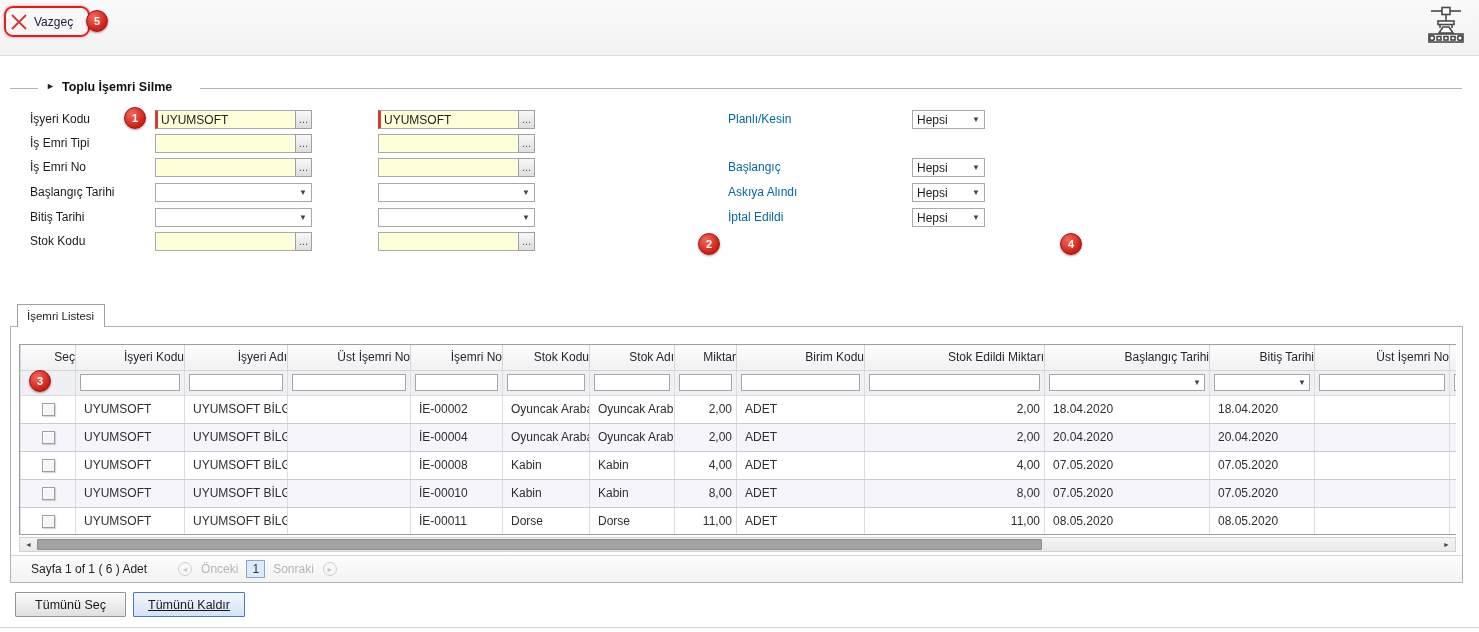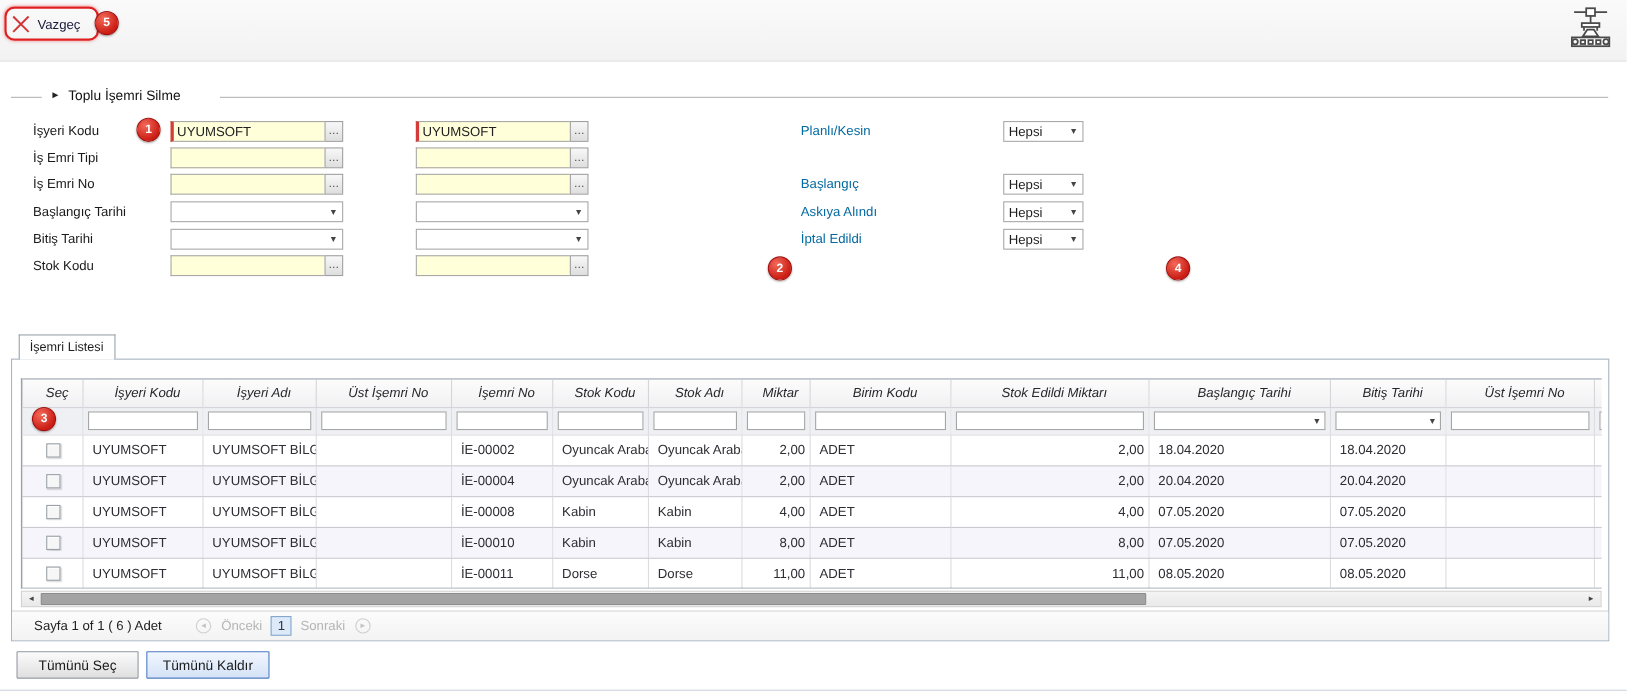--- a/index.html
+++ b/index.html
@@ -16,21 +16,21 @@
              gap:5px; background:transparent; border:none; cursor:pointer; font-size:12px; color:#1a1a3a;
              font-family:inherit; }
   .page-title { position:absolute; right:69px; top:11px; font-size:21px; color:#7b8794; }
   .machine-icon { position:absolute; right:12px; top:5px; }
 
   
   .sec-hdr { position:absolute; left:0; top:80px; width:1479px; height:16px; }
   .sec-line-l { position:absolute; left:10px; top:8px; width:28px; border-top:1px solid #b4b4b4; }
   .sec-line-r { position:absolute; left:200px; right:17px; top:8px; border-top:1px solid #b4b4b4; }
   .sec-arrow { position:absolute; left:46px; top:1px; font-size:9px; color:#222; }
-  .sec-title { position:absolute; left:62px; top:0; font-weight:normal; font-size:12.5px; color:#111; }
+  .sec-title { position:absolute; left:62px; top:0; font-weight:bold; font-size:12.5px; color:#111; }
   .flabel { position:absolute; left:30px; line-height:19px; color:#1a1a1a; }
   .rlabel { position:absolute; left:728px; line-height:19px; color:#0369a1; }
   .lookup { position:absolute; width:157px; height:19px; display:flex; }
   .lookup input { flex:1; min-width:0; height:19px; border:1px solid #a9a9a9; border-right:none;
                   background:#ffffd9; padding:0 3px; font-size:12px; font-family:inherit; color:#222; outline:none; }
   .lookup input.req { border-left:3px solid #d43c3c; }
   .dots-btn { width:17px; height:19px; border:1px solid #a0a0a0; background:linear-gradient(#f8f8f8,#dedede);
               font-size:10px; line-height:9px; color:#444; cursor:pointer; padding:0; }
   .ddate, .dsel { position:absolute; height:19px; border:1px solid #a9a9a9; background:#fff;
               display:flex; align-items:center; justify-content:space-between; padding:0 4px; cursor:pointer; }
@@ -57,22 +57,22 @@
   .panel { position:absolute; left:10px; top:326px; width:1453px; height:257px;
            border:1px solid #a9b5c2; background:#fff; }
   .grid-clip { position:absolute; left:8px; top:17px; width:1437px; height:191px; overflow:hidden;
            border:1px solid #98a1ab; border-right:none; }
   table.grid { table-layout:fixed; width:1489px; border-collapse:collapse; font-size:12px; color:#2d2d33; }
   .grid col.c0{width:55px}.grid col.c1{width:109px}.grid col.c2{width:103px}.grid col.c3{width:123px}
   .grid col.c4{width:92px}.grid col.c5{width:87px}.grid col.c6{width:85px}.grid col.c7{width:62px}
   .grid col.c8{width:128px}.grid col.c9{width:180px}.grid col.c10{width:165px}.grid col.c11{width:105px}
   .grid col.c12{width:135px}.grid col.c13{width:60px}
   .grid th { height:25px; background:linear-gradient(#fcfcfc,#f1f1f3); border:1px solid #d4d4d9;
-             border-top:none; font-weight:normal; text-align:center; padding:0 0 0 8px; white-space:nowrap;
-             overflow:hidden; color:#26262c; cursor:pointer;font-style:italic; }
+             border-top:none; font-weight:normal; text-align:right; padding:0 0 0 8px; white-space:nowrap;
+             overflow:hidden; color:#26262c; cursor:pointer; }
   .grid td { border:1px solid #dcdce1; padding:0 4px 0 8px; white-space:nowrap; overflow:hidden; height:28px; }
   .grid tr.filter td { height:25px; background:#eef0f4; padding:0 4px; }
   .grid tr.filter input { width:100%; height:17px; border:1px solid #a6a6a6; background:#fff;
              font-size:11px; font-family:inherit; padding:0 3px; outline:none; }
   .fdate { width:100%; height:17px; border:1px solid #a6a6a6; background:#fff; display:flex;
              align-items:center; justify-content:flex-end; padding:0 3px; cursor:pointer; }
   .grid tbody tr { background:#fff; }
   .grid tbody tr.alt { background:#f6f5fb; }
   .grid tbody td { border-bottom:1px solid #c9c9cf; }
   .num { text-align:right; }
@@ -95,21 +95,21 @@
   .pager-info { color:#222; margin-right:26px; }
   .pg-ico { width:14px; height:14px; border:1px solid #cfcfcf; border-radius:50%; color:#c4c4c4;
             font-size:7px; display:inline-flex; align-items:center; justify-content:center; margin:0 5px; cursor:default; }
   .pg-dis { color:#b5b5b5; margin:0 4px; }
   .pg-cur { border:1px solid #86a7cc; background:#dce9f8; padding:1px 5px; color:#333; margin:0 4px; cursor:pointer; }
 
   
   .foot-btn { position:absolute; height:25px; border:1px solid #8f979f; border-radius:1px;
               background:linear-gradient(#fbfbfb,#dfdfdf); font-size:12.5px; color:#1a1a1a;
               font-family:inherit; cursor:pointer; }
-  .foot-btn.blue { border:1px solid #4a78c0; background:linear-gradient(#f2f7ff,#d4e2f6); }
+  .foot-btn.blue { border:1px solid #4a78c0; background:linear-gradient(#f2f7ff,#d4e2f6);text-decoration:underline; }
   .bottom-line { position:absolute; left:0; top:627px; width:1479px; border-top:1px solid #ccd4dc; }
 </style>
 </head>
 <body>
 
 <div class="root">
 
   <div class="toolbar">
     <div class="cancel-outline"></div>
     <button class="cancel-btn">

